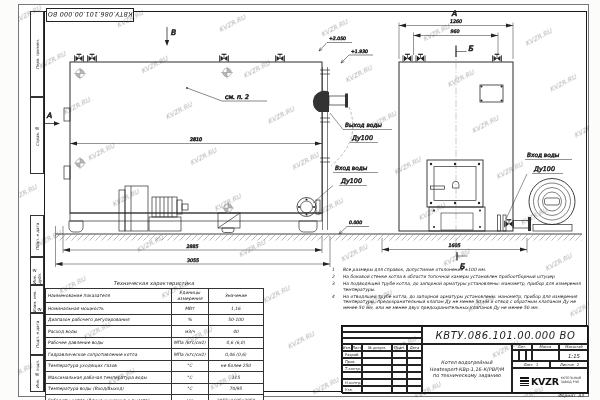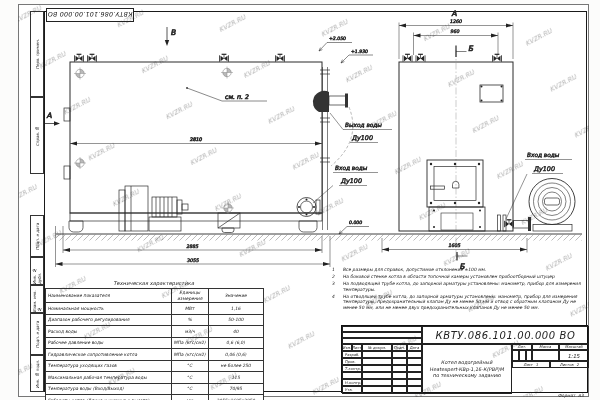--- a/index.html
+++ b/index.html
@@ -456,20 +456,30 @@
 
   <div class="cell" style="left:170px;top:35px;width:38px;height:7px;gap:3px;">
     <span>Лист</span>
     <span>1</span>
   </div>
   <div class="cell" style="left:208px;top:35px;width:39px;height:7px;gap:3px;">
     <span>Листов</span>
     <span>2</span>
   </div>
 
+  <div class="cell" style="left:170px;top:42px;width:77px;height:26px;">
+    <div class="logo-row">
+      <div class="logo-bars"></div>
+      <span class="logo-kvzr">KVZR</span>
+      <span class="logo-sub">
+        <span>КОТЕЛЬНЫЙ</span>
+        <span>ЗАВОД РЭП</span>
+      </span>
+    </div>
+  </div>
 </div>
 
 <div class="abs fmt">
   <span>Формат</span>&nbsp;&nbsp;<span>А3</span>
 </div>
 
 <svg class="abs wm" style="left:0;top:0" width="600" height="400" viewBox="0 0 600 400">
   <defs>
     <pattern id="wmp" width="88" height="52" patternUnits="userSpaceOnUse" patternTransform="rotate(-28)">
       <text x="4" y="28" font-size="6.5" fill="#c9c9c9" font-style="italic">KVZR.RU</text>

